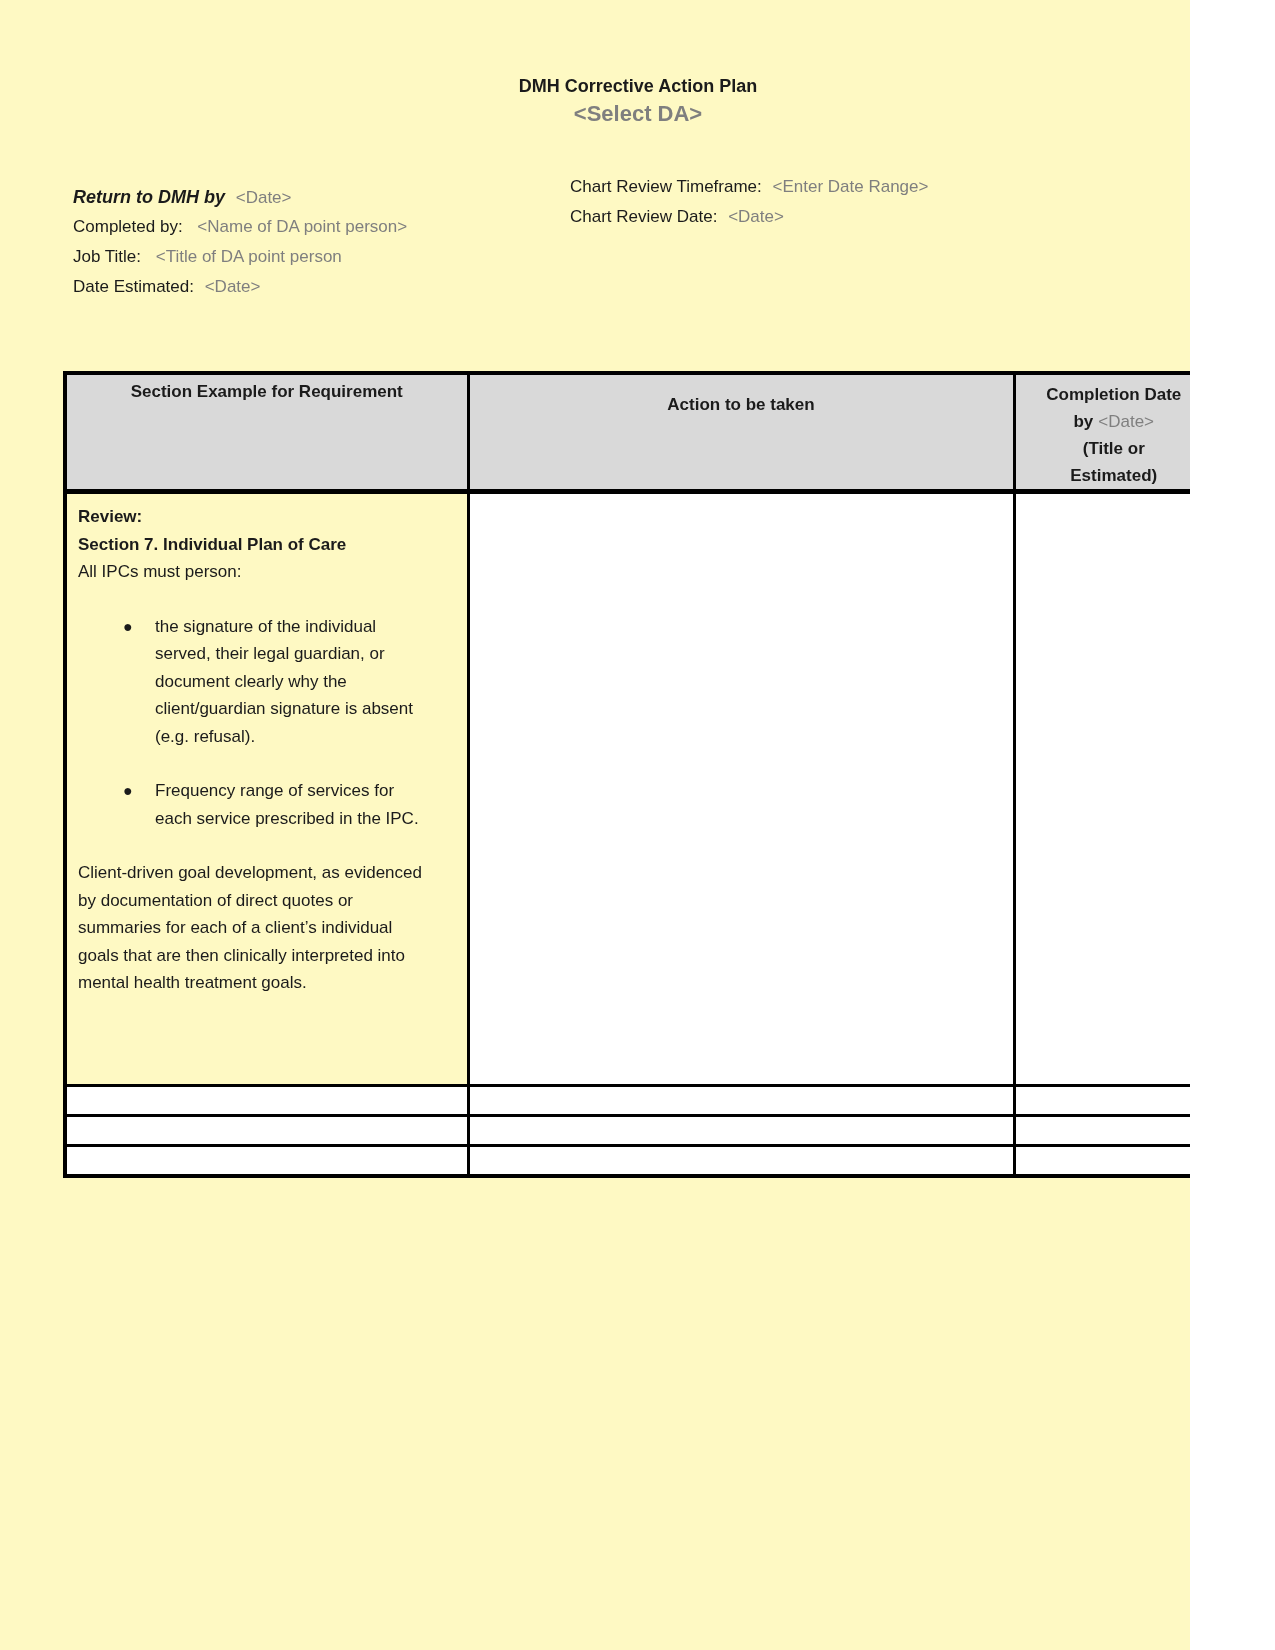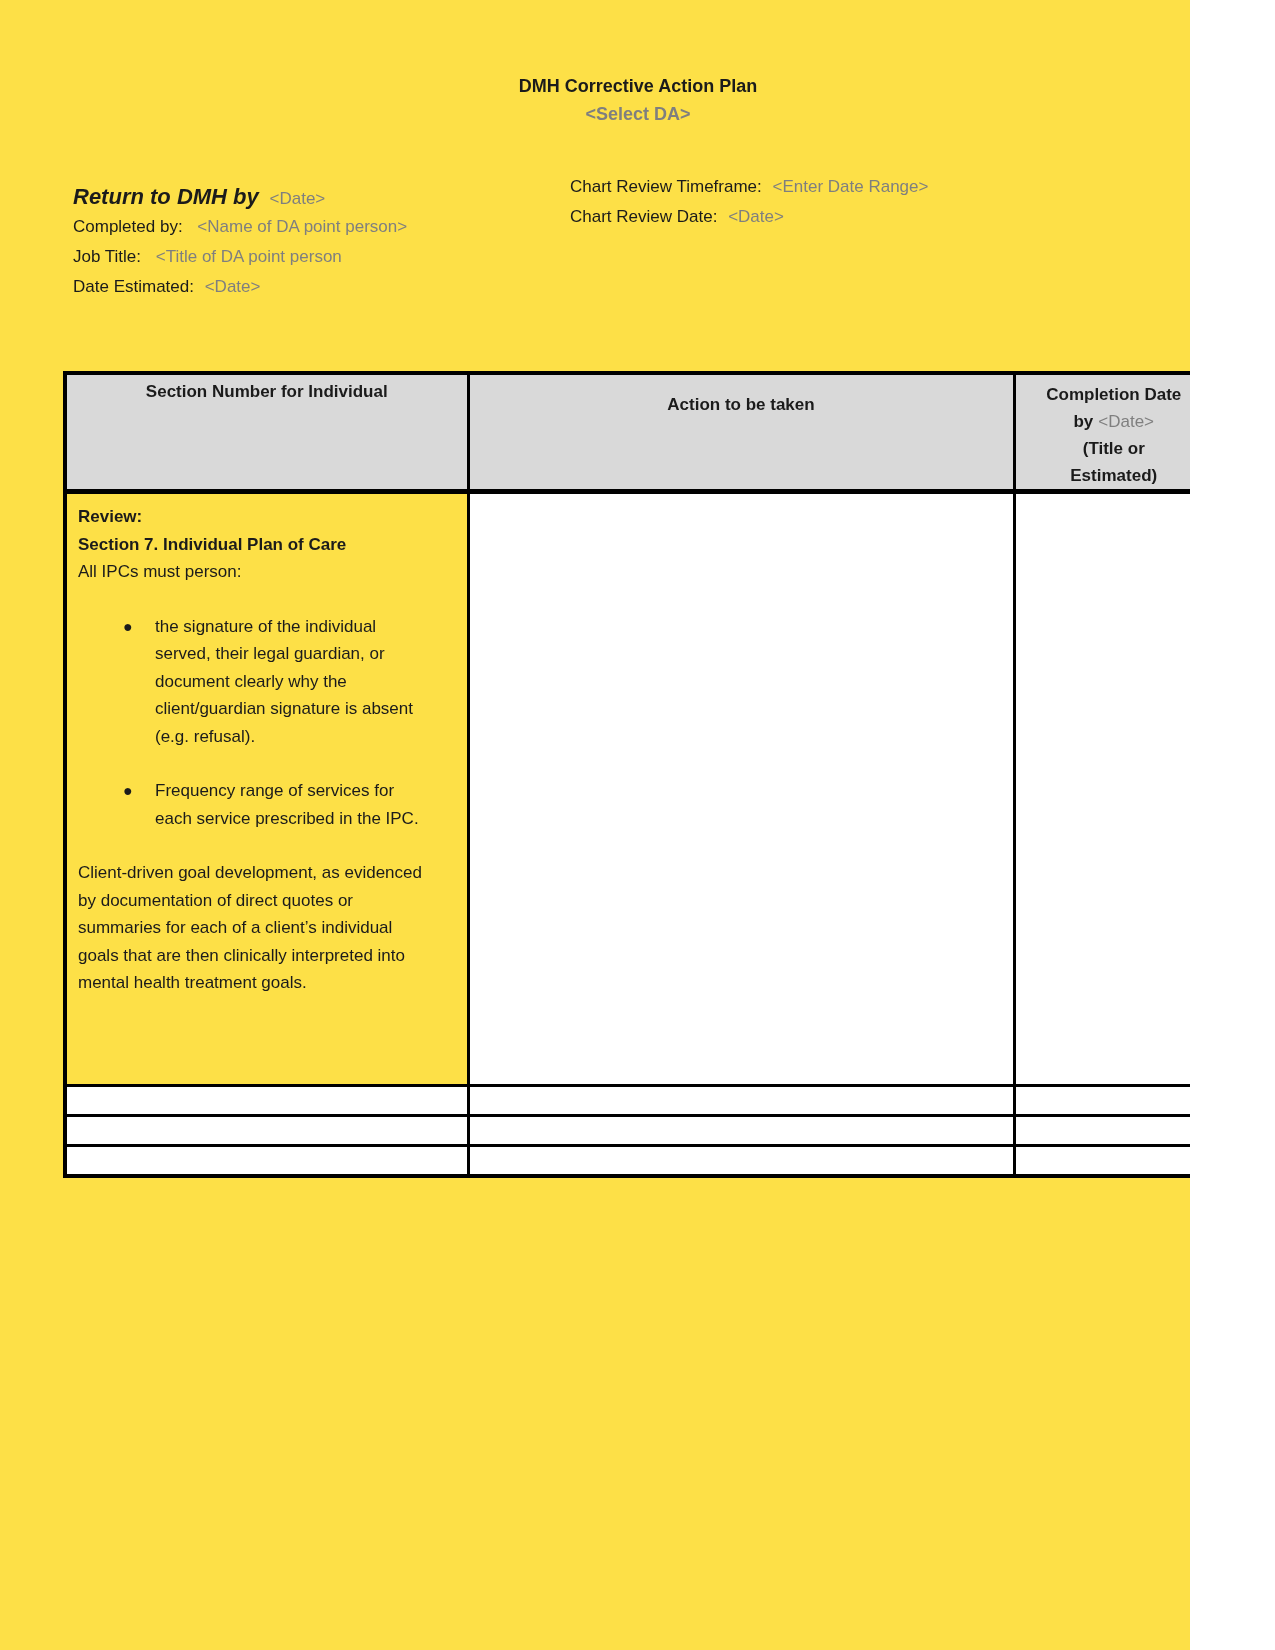--- a/index.html
+++ b/index.html
@@ -1,45 +1,45 @@
 <!DOCTYPE html>
 <html><head>
 <meta charset="utf-8">
 <style>
   * { box-sizing: border-box; }
   html, body { margin: 0; padding: 0; background: #ffffff; }
   .page {
     position: relative;
     width: 1190px;
     height: 1650px;
-    background: #fde047;
+    background: #fef9c3;
     font-family: "Liberation Sans", "DejaVu Sans", sans-serif;
     color: #1b1b1b;
     overflow: hidden;
     text-decoration: underline;
   }
 
   
   .title-block {
     position: absolute;
     top: 72px;
     left: 64px;
     width: 1148px;
     text-align: center;
   }
   .doc-title   { font-size: 18px; font-weight: 700; line-height: 28px; color: #1b1b1b; }
-  .doc-subtitle{ font-size: 18px; font-weight: 700; line-height: 28px; color: #7f7f7f; }
+  .doc-subtitle{ font-size: 22px; font-weight: 700; line-height: 28px; color: #7f7f7f; }
 
   
   .fields-left  { position: absolute; top: 182px; left: 73px; }
   .fields-right { position: absolute; top: 172px; left: 570px; }
   .field-row { height: 30px; line-height: 30px; font-size: 17px; white-space: nowrap; }
   .field-row .label { color: #1b1b1b; }
   .field-row .value { color: #7f7f7f; margin-left: 6px; }
-  .return-label { font-weight: 700; font-style: italic; font-size: 22px; }
+  .return-label { font-weight: 700; font-style: italic; font-size: 18px; }
   .value.wide-gap { margin-left: 10px; margin-top: 24px; }
 
   
   .cap-table {
     position: absolute;
     top: 371px;
     left: 63px;
     width: 1149px;
     border-collapse: collapse;
     table-layout: fixed;
@@ -116,21 +116,21 @@
   </div>
 
   <table class="cap-table">
     <colgroup>
       <col style="width:403px">
       <col style="width:546px">
       <col style="width:200px">
     </colgroup>
     <thead>
       <tr class="header-row">
-        <th class="h-col1">Section Number for Individual</th>
+        <th class="h-col1">Section Example for Requirement</th>
         <th class="h-col2">Action to be taken</th>
         <th class="h-col3">
           <div>Completion Date</div>
           <div><span>by</span><span class="h-date">&lt;Date&gt;</span></div>
           <div>(Title or</div>
           <div>Estimated)</div>
         </th>
       </tr>
     </thead>
     <tbody>

